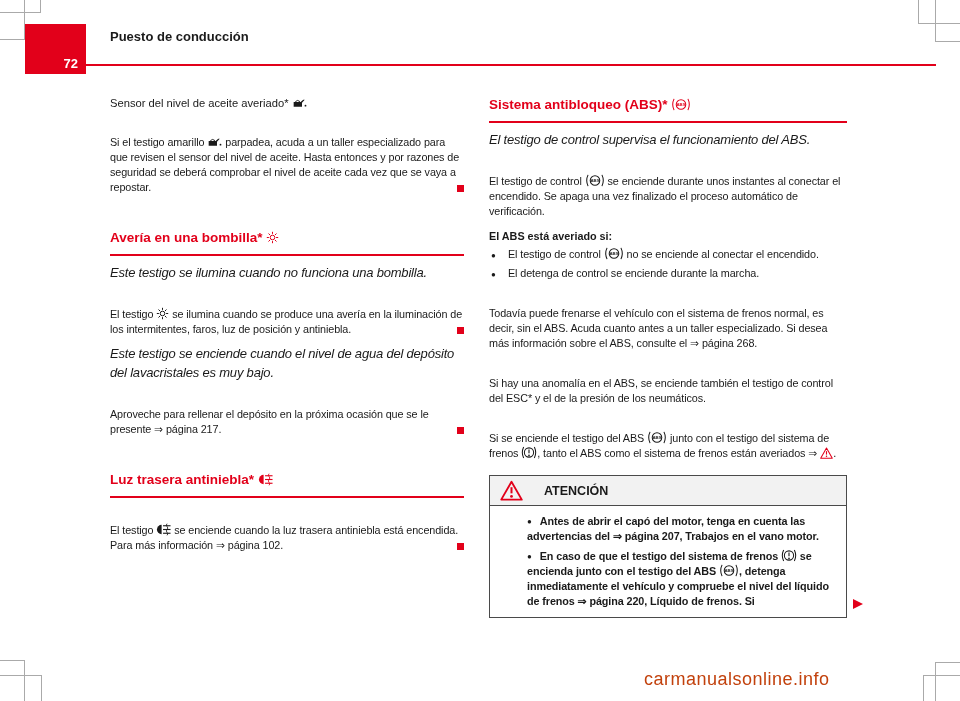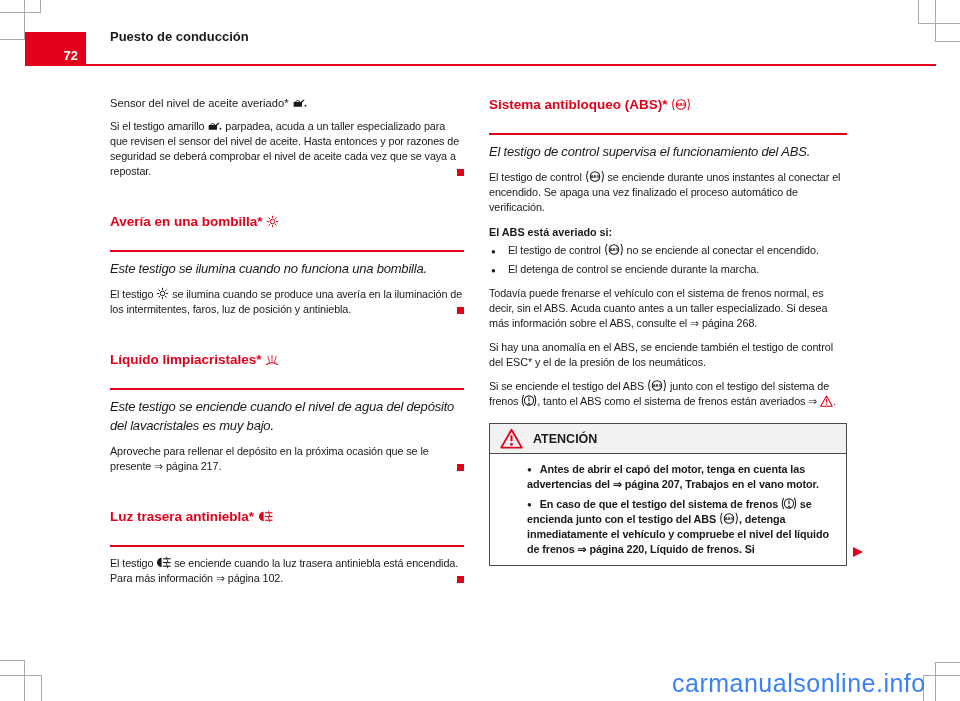--- a/index.html
+++ b/index.html
@@ -6,63 +6,63 @@
   * { margin:0; padding:0; box-sizing:border-box; }
   html,body { width:960px; height:701px; }
   body { background:#fff; overflow:hidden; position:relative;
          font-family:"Liberation Sans", sans-serif; color:var(--ink); }
   .page { position:absolute; inset:0; }
 
   
   .crop { position:absolute; border:1px solid var(--crop); }
 
   
-  .pagenum-box { position:absolute; left:25px; top:32px; width:61px; height:34px;
+  .pagenum-box { position:absolute; left:25px; top:24px; width:61px; height:50px;
     background:var(--red); display:flex; align-items:flex-end; justify-content:flex-end;
     padding:0 8px 4px 0; }
   .pagenum-box span { color:#fff; font-weight:bold; font-size:13px; line-height:1; }
   .page-title { position:absolute; left:110px; top:29px; font-weight:bold; font-size:13px; }
   .header-rule { position:absolute; left:86px; top:64px; width:850px; height:2px; background:var(--red); }
 
   
   .col { position:absolute; top:96px; }
   .col-left  { left:110px; width:354px; }
   .col-right { left:489px; width:358px; }
   .col > :first-child { margin-top:0 !important; }
 
   .h-sub { font-weight:normal; font-size:11.2px; line-height:14px; }
   .h-red { margin-top:34px; color:var(--red); font-weight:bold; font-size:13.5px;
-           line-height:17px; padding-bottom:20px; border-bottom:2px solid var(--red); }
+           line-height:17px; padding-bottom:8px; border-bottom:2px solid var(--red); }
   .lead { margin-top:7px; font-style:italic; font-size:13px; line-height:19px; letter-spacing:-0.2px; }
-  .para { margin-top:9px; font-size:10.8px; line-height:15px; letter-spacing:-0.1px; position:relative; }
+  .para { margin-top:25px; font-size:10.8px; line-height:15px; letter-spacing:-0.1px; position:relative; }
   .endmark { position:absolute; right:0; bottom:3px; width:7px; height:7px; background:var(--red); }
   .sub-bold { margin-top:10px; font-weight:bold; font-size:10.8px; line-height:14px; }
   .bullets { margin-top:3px; }
   .bullet { position:relative; padding-left:19px; font-size:10.8px; line-height:15px;
             letter-spacing:-0.1px; margin-top:4px; }
   .bullet::before { content:"\25CF"; position:absolute; left:2px; top:1px; font-size:8px; color:var(--ink); }
 
   
   .attention { margin-top:14px; border:1px solid #4a4a4a; position:relative; }
-  .attention-header { display:flex; align-items:center; gap:10px; padding:4px 10px;
+  .attention-header { display:flex; align-items:center; gap:21px; padding:4px 10px;
     background:#f2f2f2; border-bottom:1px solid #4a4a4a; }
   .attention-header .att-title { font-weight:bold; font-size:12.5px; }
   .attention-header .ticon svg { width:23px; height:21px; }
   .attention-body { padding:3px 9px 8px 9px; }
   .att-item { font-weight:bold; font-size:10.8px; line-height:15px; letter-spacing:-0.1px; margin-top:5px;margin-left:28px; }
   .att-item .bmark { font-size:8px; margin-right:8px; vertical-align:1px; }
   .cont-arrow { position:absolute; right:-17px; bottom:8px; width:0; height:0;
     border-left:10px solid var(--red); border-top:5px solid transparent; border-bottom:5px solid transparent; }
 
   
   .ticon { display:inline-block; line-height:0; vertical-align:-2px; }
   .ticon svg { display:inline-block; }
 
-  .watermark { position:absolute; left:672px; top:669px; font-size:25px;
-    color:#3b82f6; letter-spacing:0.5px; white-space:nowrap; }
+  .watermark { position:absolute; left:644px; top:669px; font-size:18px;
+    color:#c2410c; letter-spacing:0.5px; white-space:nowrap; }
 </style>
 </head>
 <body>
 
 <div class="page">
 
   <div class="crop" style="left:-20px; top:-20px; width:45px; height:60px;"></div>
   <div class="crop" style="left:-20px; top:-20px; width:61px; height:33px;"></div>
   <div class="crop" style="left:918px; top:-20px; width:62px; height:44px;"></div>
   <div class="crop" style="left:935px; top:-20px; width:60px; height:62px;"></div>
@@ -108,33 +108,20 @@
               <line x1="10.1" y1="6.5" x2="12.2" y2="6.5"></line>
               <line x1="2.9" y1="6.5" x2="0.8" y2="6.5"></line>
               <line x1="6.5" y1="2.9" x2="6.5" y2="0.8"></line>
               <line x1="6.5" y1="10.1" x2="6.5" y2="12.2"></line>
               <line x1="9" y1="4" x2="10.5" y2="2.5"></line>
               <line x1="4" y1="4" x2="2.5" y2="2.5"></line>
               <line x1="9" y1="9" x2="10.5" y2="10.5"></line>
               <line x1="4" y1="9" x2="2.5" y2="10.5"></line>
             </g>
           </svg></span> se ilumina cuando se produce una avería en la iluminación de los intermitentes, faros, luz de posición y antiniebla.<span class="endmark"></span></div>
-      <div class="h-red">Líquido limpiacristales* <span class="ticon"><svg width="14" height="12" viewBox="0 0 15 12">
-            <path d="M1,11 Q7.5,7 14,11" fill="none" stroke="currentColor" stroke-width="1.2"></path>
-            <g stroke="currentColor" stroke-width="0.9" fill="none">
-              <path d="M7.5,8.6 V3"></path>
-              <path d="M5,9.2 L3.6,4"></path>
-              <path d="M10,9.2 L11.4,4"></path>
-            </g>
-            <g fill="currentColor">
-              <circle cx="7.5" cy="1.8" r="0.8"></circle>
-              <circle cx="3.2" cy="2.8" r="0.8"></circle>
-              <circle cx="11.8" cy="2.8" r="0.8"></circle>
-            </g>
-          </svg></span></div>
       <div class="lead">Este testigo se enciende cuando el nivel de agua del depósito del lavacristales es muy bajo.</div>
       <div class="para">Aproveche para rellenar el depósito en la próxima ocasión que se le presente ⇒ página 217.<span class="endmark"></span></div>
       <div class="h-red">Luz trasera antiniebla* <span class="ticon"><svg width="15" height="13" viewBox="0 0 16 13">
             <path d="M6,1.5 A5,5 0 0 0 6,11.5 Z" fill="currentColor"></path>
             <g stroke="currentColor" stroke-width="1.2">
               <line x1="7.5" y1="2.5" x2="15.5" y2="2.5"></line>
               <line x1="7.5" y1="6.5" x2="15.5" y2="6.5"></line>
               <line x1="7.5" y1="10.5" x2="15.5" y2="10.5"></line>
             </g>
             <path d="M11.8,0.3 q-1.6,1.5 0,3.1 q1.6,1.5 0,3.1 q-1.6,1.5 0,3.1 q1.6,1.5 0,3.1" fill="none" stroke="currentColor" stroke-width="0.9"></path>

